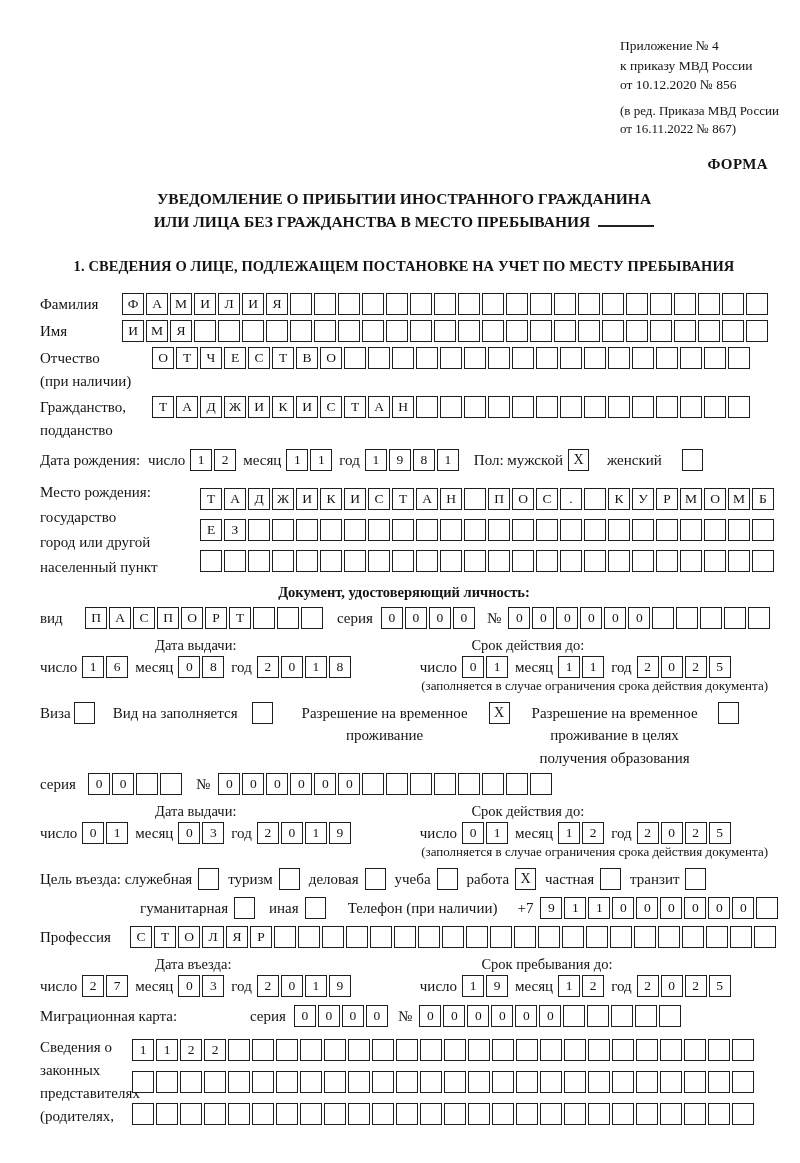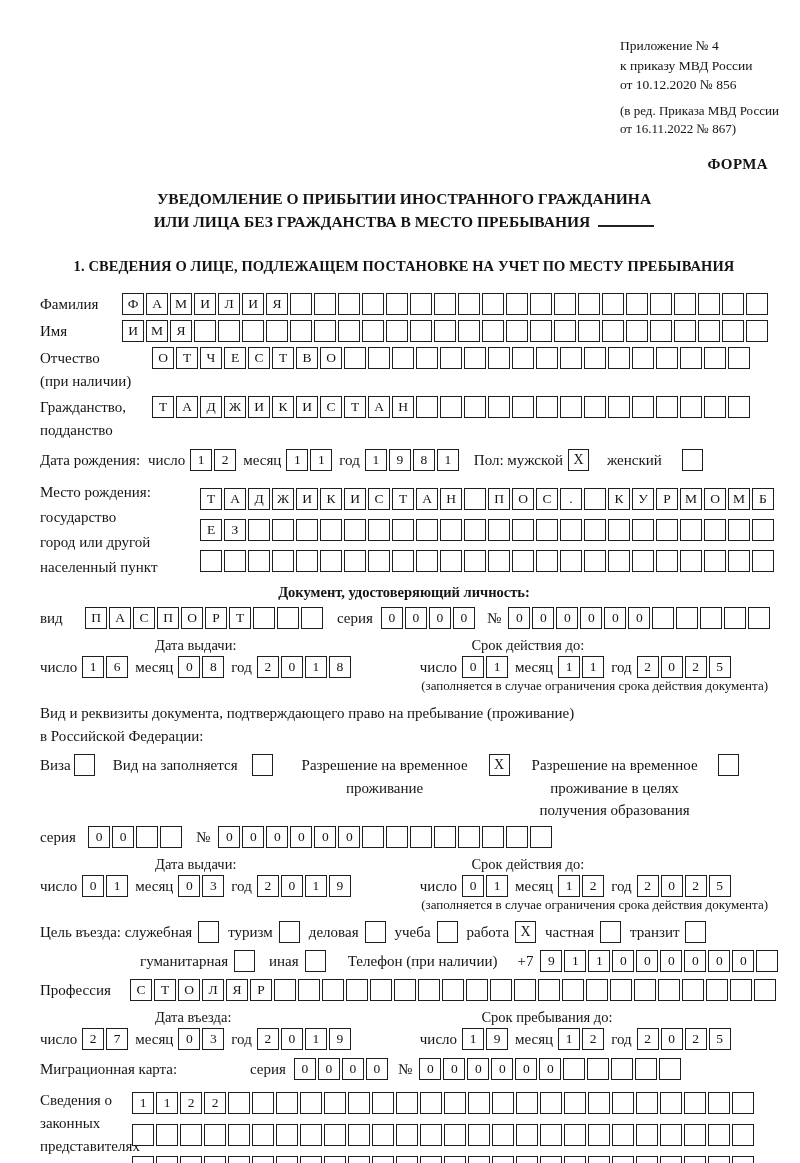--- a/index.html
+++ b/index.html
@@ -386,24 +386,20 @@
       <span class="cells">
           <span class="cell">2</span>
           <span class="cell">0</span>
           <span class="cell">2</span>
           <span class="cell">5</span>
         </span>
     </span>
   </div>
   <div class="note">(заполняется в случае ограничения срока действия документа)</div>
 
-  <div class="para">
-    <div>Вид и реквизиты документа, подтверждающего право на пребывание (проживание)</div>
-    <div>в Российской Федерации:</div>
-  </div>
 
   <div class="rvp-row">
     <span class="lbl">Виза</span>
     <span class="checkbox" style="margin-left:3px"></span>
     <span class="lbl" style="margin-left:18px">Вид на заполняется</span>
     <span class="checkbox" style="margin-left:14px"></span>
     <div class="rvp-text" style="margin-left:16px;width:192px">
       <div>Разрешение на временное</div>
       <div>проживание</div>
     </div>

